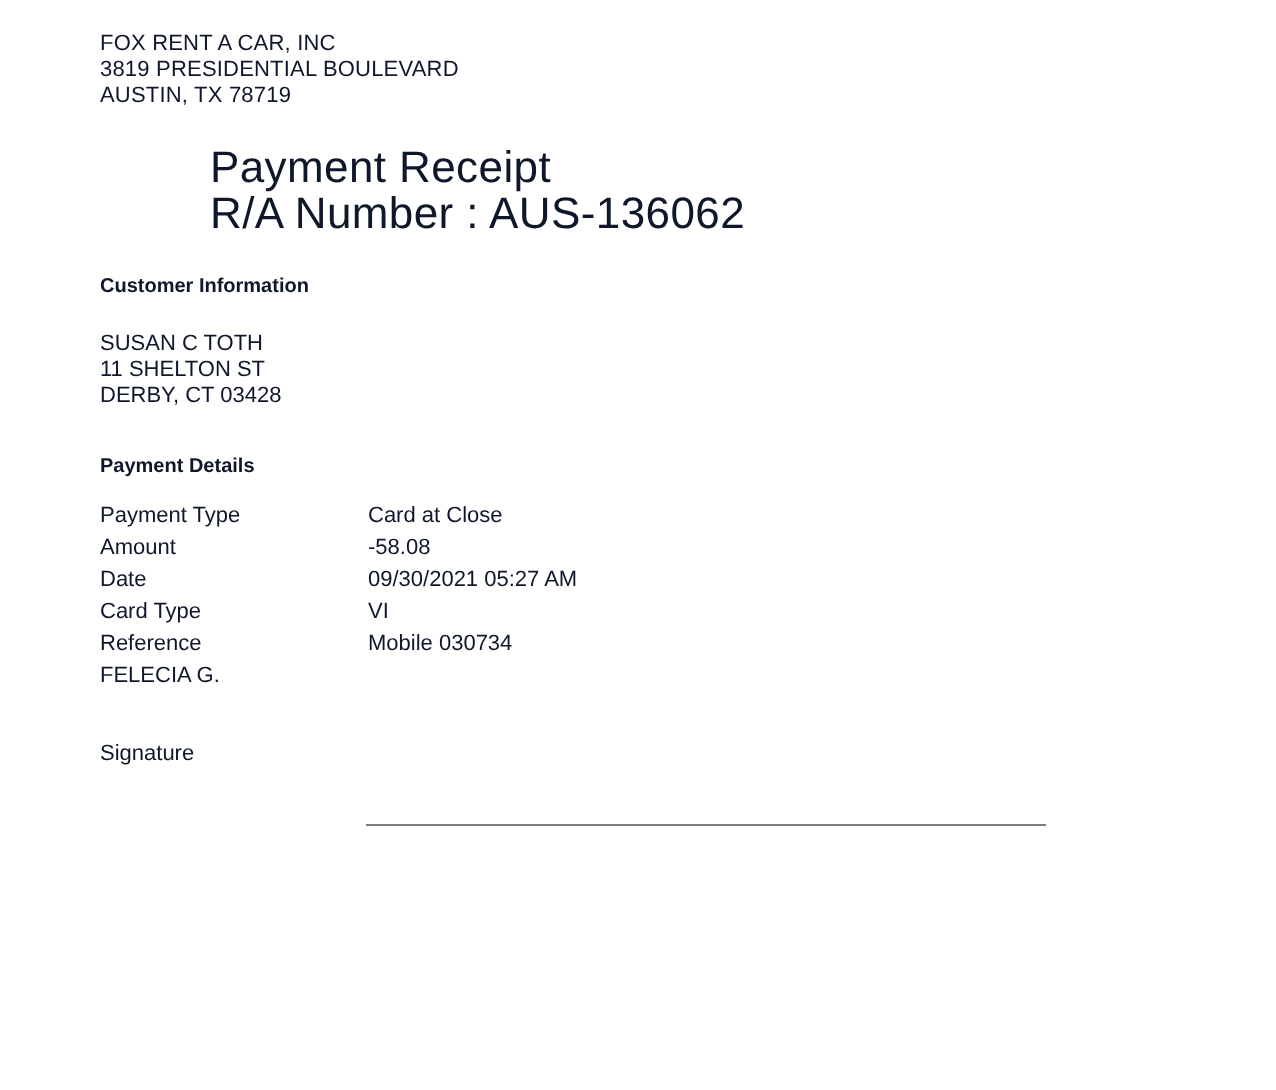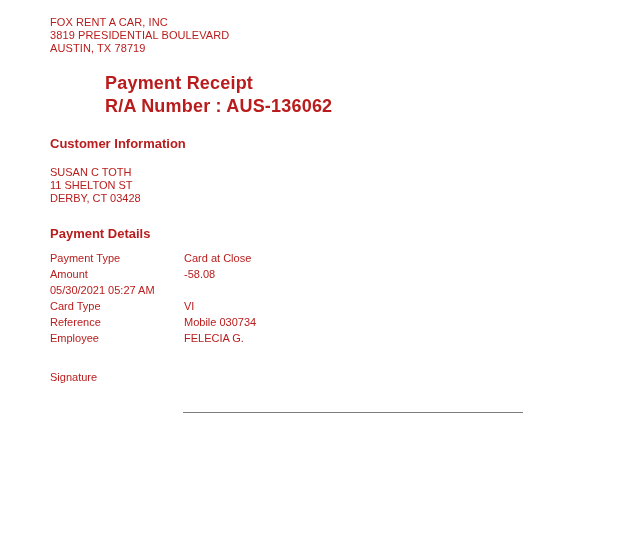--- a/index.html
+++ b/index.html
@@ -6,44 +6,44 @@
     margin: 0;
     padding: 0;
     background: #ffffff;
   }
   .page {
     position: relative;
     width: 638px;
     height: 545px;
     background: #ffffff;
     font-family: "Liberation Sans", sans-serif;
-    color: #b91c1c;
+    color: #0f172a;
     overflow: hidden;
   }
   .merchant {
     position: absolute;
     left: 50px;
     top: 16px;
     font-size: 11px;
     line-height: 13px;
     letter-spacing: 0.1px;
   }
   .title-block {
     position: absolute;
     left: 105px;
     top: 72px;
-    font-size: 18px;
+    font-size: 22px;
     line-height: 23px;
-    font-weight: bold;
+    font-weight: normal;
     letter-spacing: 0.2px;
   }
   .section-heading {
     position: absolute;
     left: 50px;
-    font-size: 13px;
+    font-size: 10px;
     font-weight: bold;
     line-height: 13px;
   }
   .customer-heading { top: 137px; }
   .customer-lines {
     position: absolute;
     left: 50px;
     top: 166px;
     font-size: 11px;
     line-height: 13px;
@@ -112,32 +112,32 @@
   <div class="rows">
     <div class="row">
       <div class="label">Payment Type</div>
       <div class="value">Card at Close</div>
     </div>
     <div class="row">
       <div class="label">Amount</div>
       <div class="value">-58.08</div>
     </div>
     <div class="row">
-      <div class="value">05/30/2021 05:27 AM</div>
+      <div class="label">Date</div>
+      <div class="value">09/30/2021 05:27 AM</div>
     </div>
     <div class="row">
       <div class="label">Card Type</div>
       <div class="value">VI</div>
     </div>
     <div class="row">
       <div class="label">Reference</div>
       <div class="value">Mobile 030734</div>
     </div>
     <div class="row">
-      <div class="label">Employee</div>
       <div class="value">FELECIA G.</div>
     </div>
   </div>
 
   <div class="sig-label">Signature</div>
   <div class="sig-line"></div>
 
 </div>
 
 </body></html>

